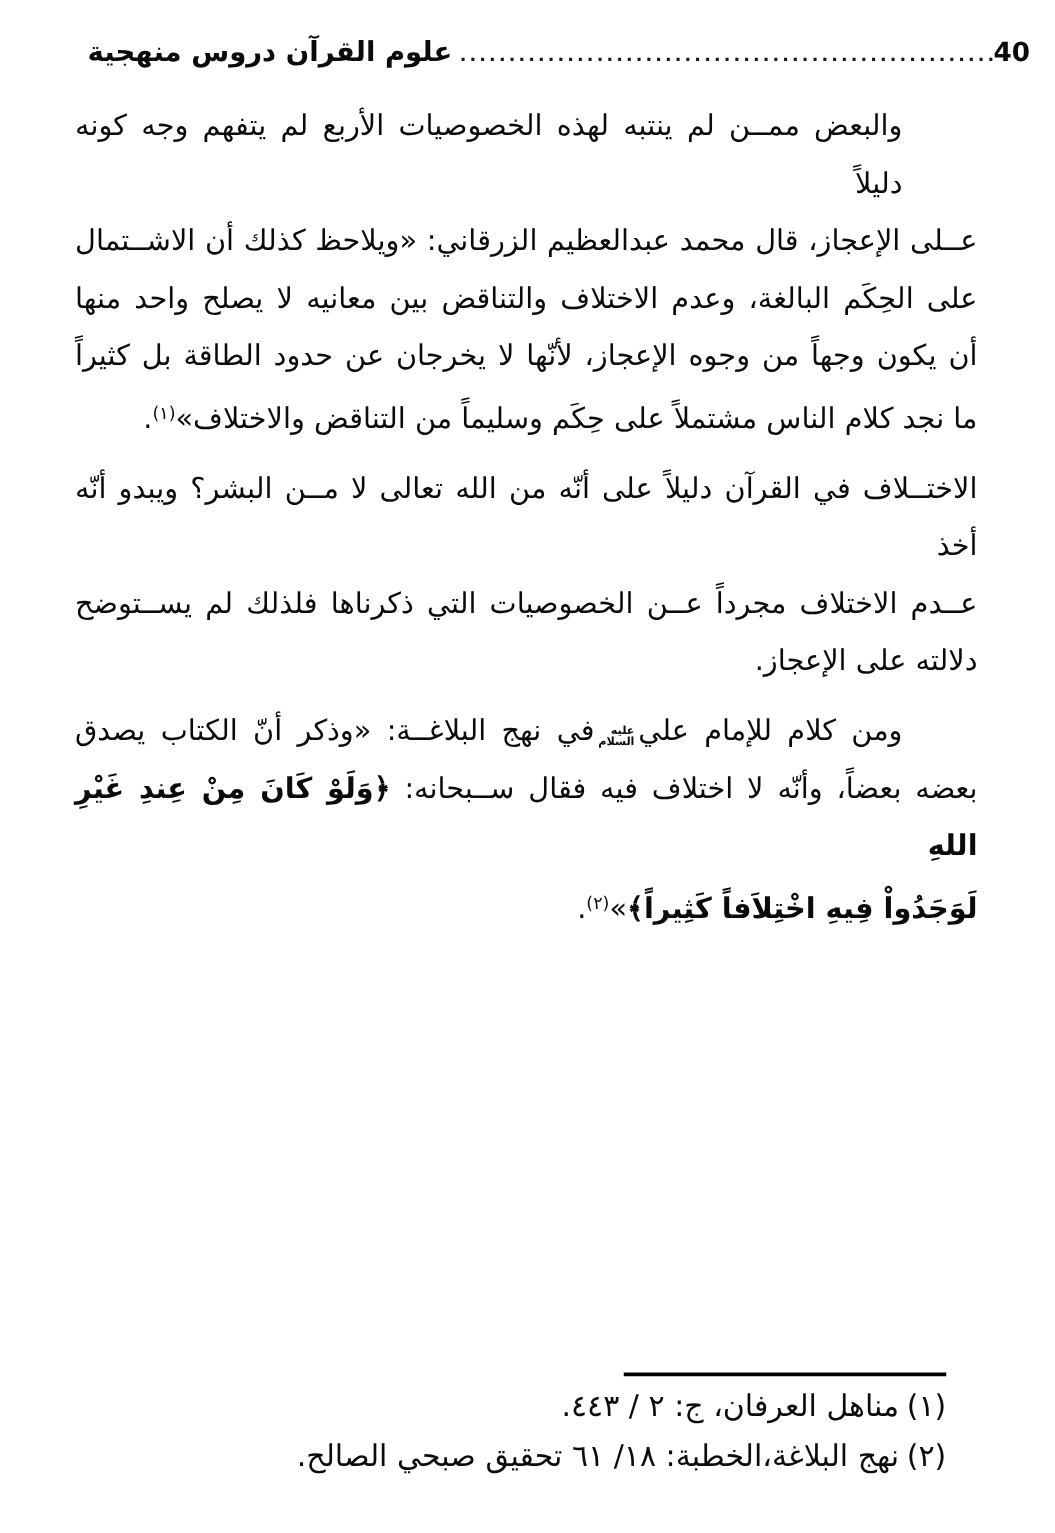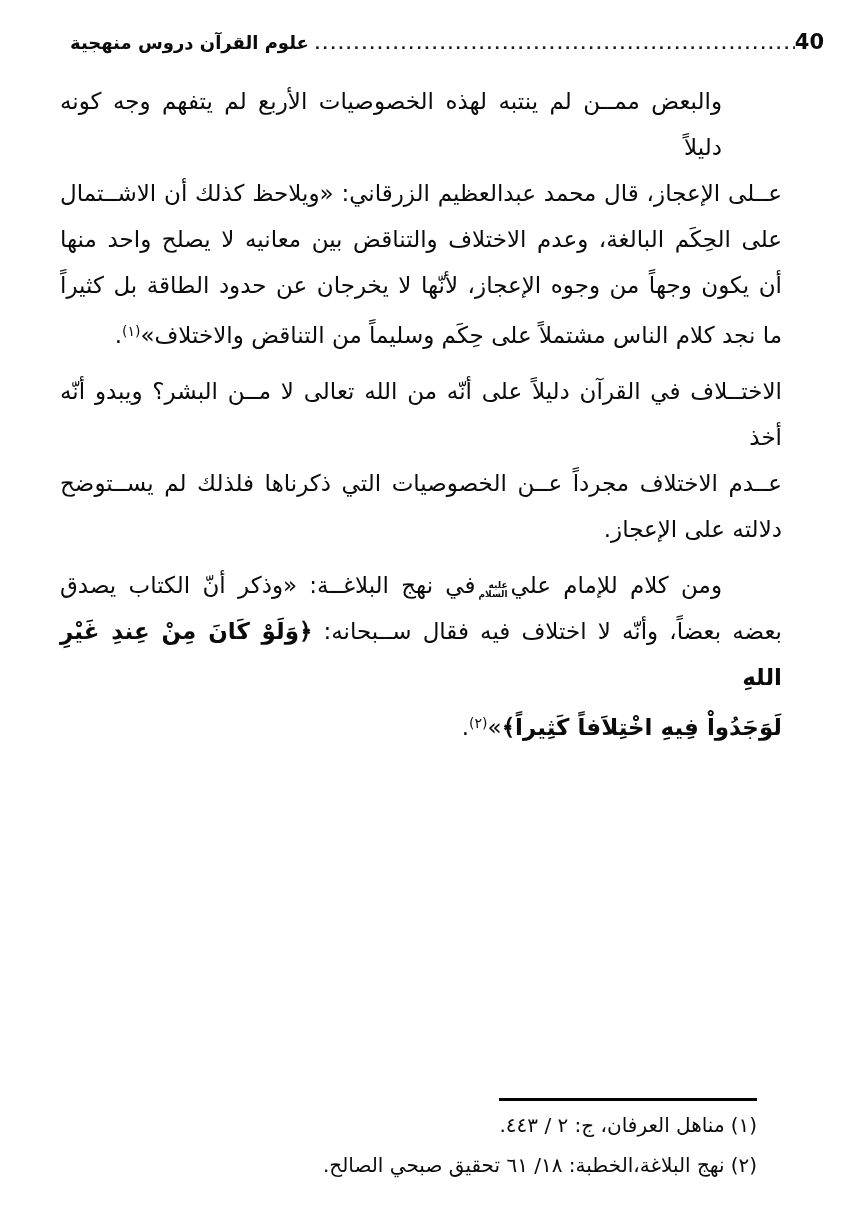--- a/index.html
+++ b/index.html
@@ -35,21 +35,21 @@
     overflow: hidden;
     white-space: nowrap;
     font-size: 14px;
     letter-spacing: 2.5px;
     color: #1a1a1a;
     padding: 0 6px;
     direction: ltr;
     text-align: center;
   }
   .running-title {
-    font-size: 18px;
+    font-size: 22px;
     white-space: nowrap;
   }
 
   
   .body-text {
     position: absolute;
     top: 78px;
     right: 62px;
     width: 722px;
     font-size: 23px;
@@ -89,21 +89,21 @@
     margin: 0 3px;
     font-weight: bold;
   }
 
   
   .footnotes {
     position: absolute;
     top: 1098px;
     right: 87px;
     width: 680px;
-    font-size: 20px;
+    font-size: 24px;
     line-height: 40px;
     text-align: right;
   }
   .fn-separator {
     width: 258px;
     border-top: 3px solid #000;
     margin-bottom: 4px;
   }
   .footnote { white-space: nowrap; }
   .fn-marker { margin-left: 6px; }

